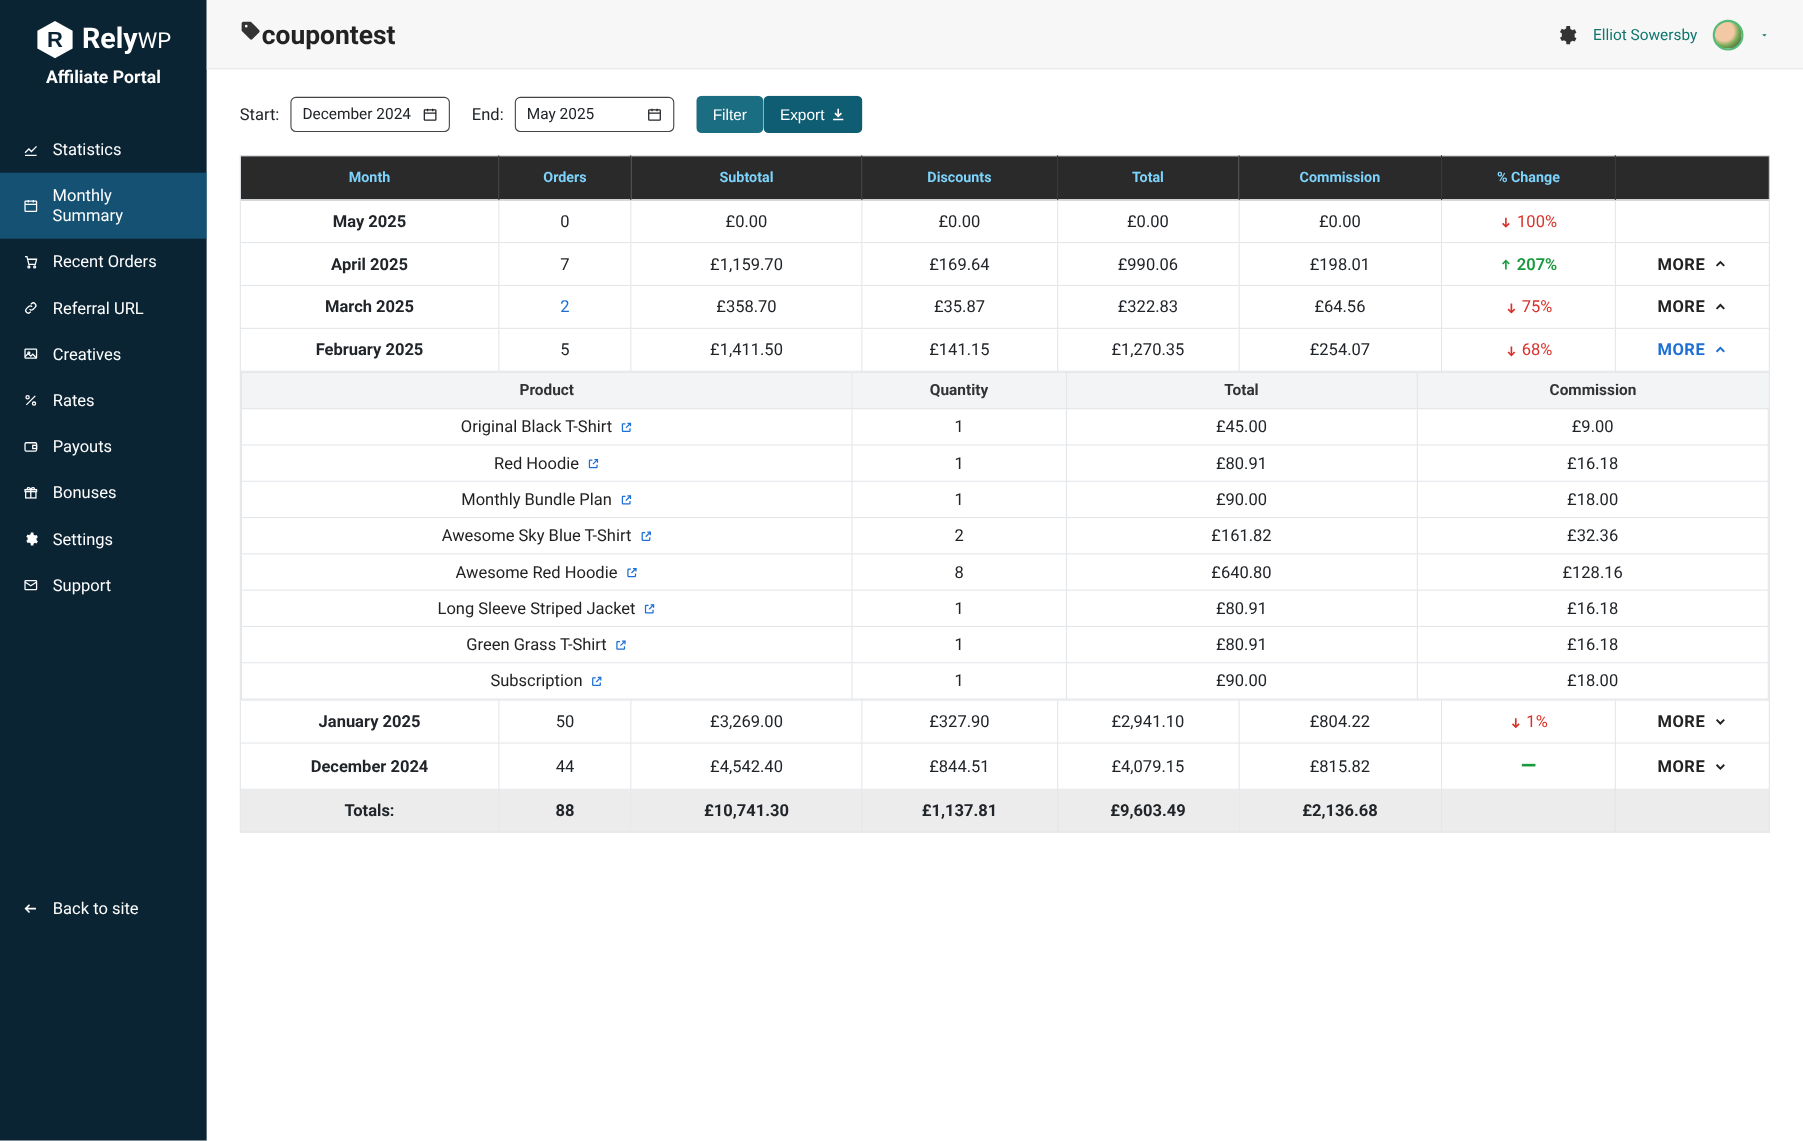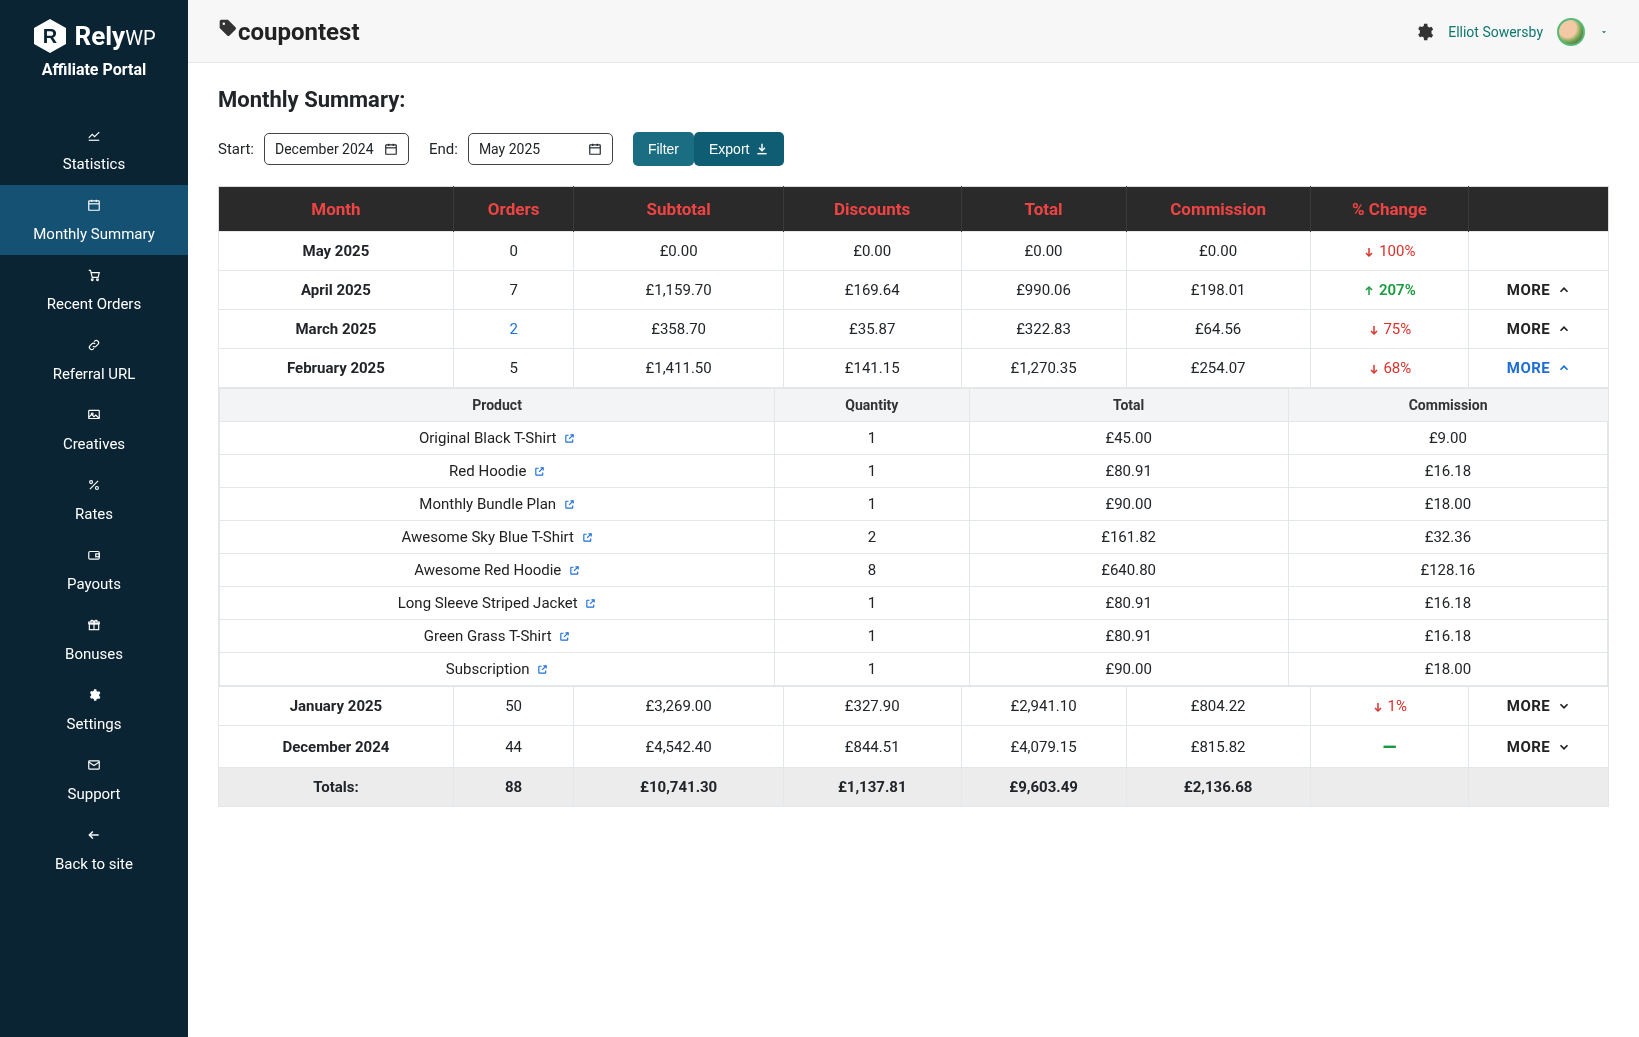--- a/index.html
+++ b/index.html
@@ -9,21 +9,21 @@
 
 .sidebar { width: 188px; background: #0b2434; color: #fff; display: flex; flex-direction: column; padding-top: 18px; }
 .logo-wrap { text-align: center; padding: 0 10px 14px; }
 .logo { display: flex; align-items: center; justify-content: center; gap: 6px; font-size: 26px; font-weight: 700; color: #fff; }
 .logo-mark-hex { width: 36px; height: 36px; display: inline-block; }
 .logo-text { color: #fff; }
 .logo-text .wp { font-weight: 400; font-size: 20px; }
 .portal-sub { color: #fff; font-weight: 700; font-size: 16px; margin-top: 6px; }
 
 .nav { margin-top: 22px; }
-.nav-item { display: flex; align-items: center; gap: 12px; padding: 12px 20px; color: #fff; cursor: pointer; font-size: 15px; flex-direction: column; }
+.nav-item { display: flex; align-items: center; gap: 12px; padding: 12px 20px; color: #fff; cursor: pointer; font-size: 15px; }
 .nav-item.active { background: #155173; }
 .nav-icon { width: 16px; height: 16px; display: inline-flex; align-items: center; justify-content: center; color: #fff; }
 .back-link { margin-top: auto; margin-bottom: 190px; }
 .nav-item.back-link { padding: 12px 20px; }
 
 
 .main { flex: 1; background: #fff; display: flex; flex-direction: column; }
 .topbar { display: flex; align-items: center; justify-content: space-between; padding: 18px 30px 16px; border-bottom: 1px solid #e4e7ea; background: #f7f7f7; }
 .title-wrap { display: flex; align-items: flex-start; }
 .title-wrap .tag-icon { color: #333; }
@@ -38,21 +38,21 @@
 .filter-row { display: flex; align-items: center; justify-content: flex-start; margin-bottom: 20px; }
 .filter-left { display: flex; align-items: center; gap: 8px; }
 .filter-left label { font-size: 15px; margin-right: 2px; }
 .date-input { display: flex; align-items: center; justify-content: space-between; border: 1px solid #444; border-radius: 5px; padding: 7px 10px; font-size: 14px; min-width: 145px; background: #fff; cursor: pointer; }
 .btn { border-radius: 5px; padding: 8px 14px; font-size: 14px; cursor: pointer; border: 1px solid transparent; }
 .btn-filter { background: #1b6d82; color: #fff; }
 .btn-export { background: #0e5d72; color: #fff; display: flex; align-items: center; gap: 6px; }
 
 
 .tbl { width: 100%; border-collapse: collapse; border: 1px solid #d9dde1; }
-.tbl thead th { background: #2a2a2a; color: #ef4444; font-weight: 700; padding: 12px 10px; text-align: center; border-right: 1px solid #3a3a3a; font-size: 17px; }
+.tbl thead th { background: #2a2a2a; color: #7dd3fc; font-weight: 700; padding: 12px 10px; text-align: center; border-right: 1px solid #3a3a3a; font-size: 13px; }
 .tbl thead th:last-child { border-right: none; }
 .tbl td { padding: 10px 10px; text-align: center; border: 1px solid #e4e7ea; font-size: 15px; vertical-align: middle; }
 .tbl td.month { font-weight: 700; }
 .tbl tbody tr:nth-child(odd) td {}
 .link-blue { color: #1d6fd4; }
 .change-down { color: #d9322b; font-weight: 400; }
 .change-up { color: #1a9a3f; font-weight: 600; }
 .change-neutral { color: #1a9a3f; font-weight: 900; font-size: 18px; }
 .more-btn { font-weight: 700; letter-spacing: 0.5px; cursor: pointer; color: #222; }
 .more-btn.open { color: #1d6fd4; }
@@ -225,21 +225,20 @@
         <span class="avatar"></span>
         <span>
           <svg width="10" height="10" viewBox="0 0 24 24" fill="currentColor">
               <path d="M7 10l5 5 5-5z"></path>
             </svg>
         </span>
       </div>
     </div>
 
     <div class="content">
-      <h2 class="section-title">Monthly Summary:</h2>
 
       <div class="filter-row">
         <div class="filter-left">
           <label>Start:</label>
           <div class="date-input">
             <span>December 2024</span>
             <span>
               <svg width="14" height="14" viewBox="0 0 24 24" fill="none" stroke="currentColor" stroke-width="2">
                   <rect x="3" y="5" width="18" height="16" rx="1"></rect>
                   <line x1="3" y1="10" x2="21" y2="10"></line>

